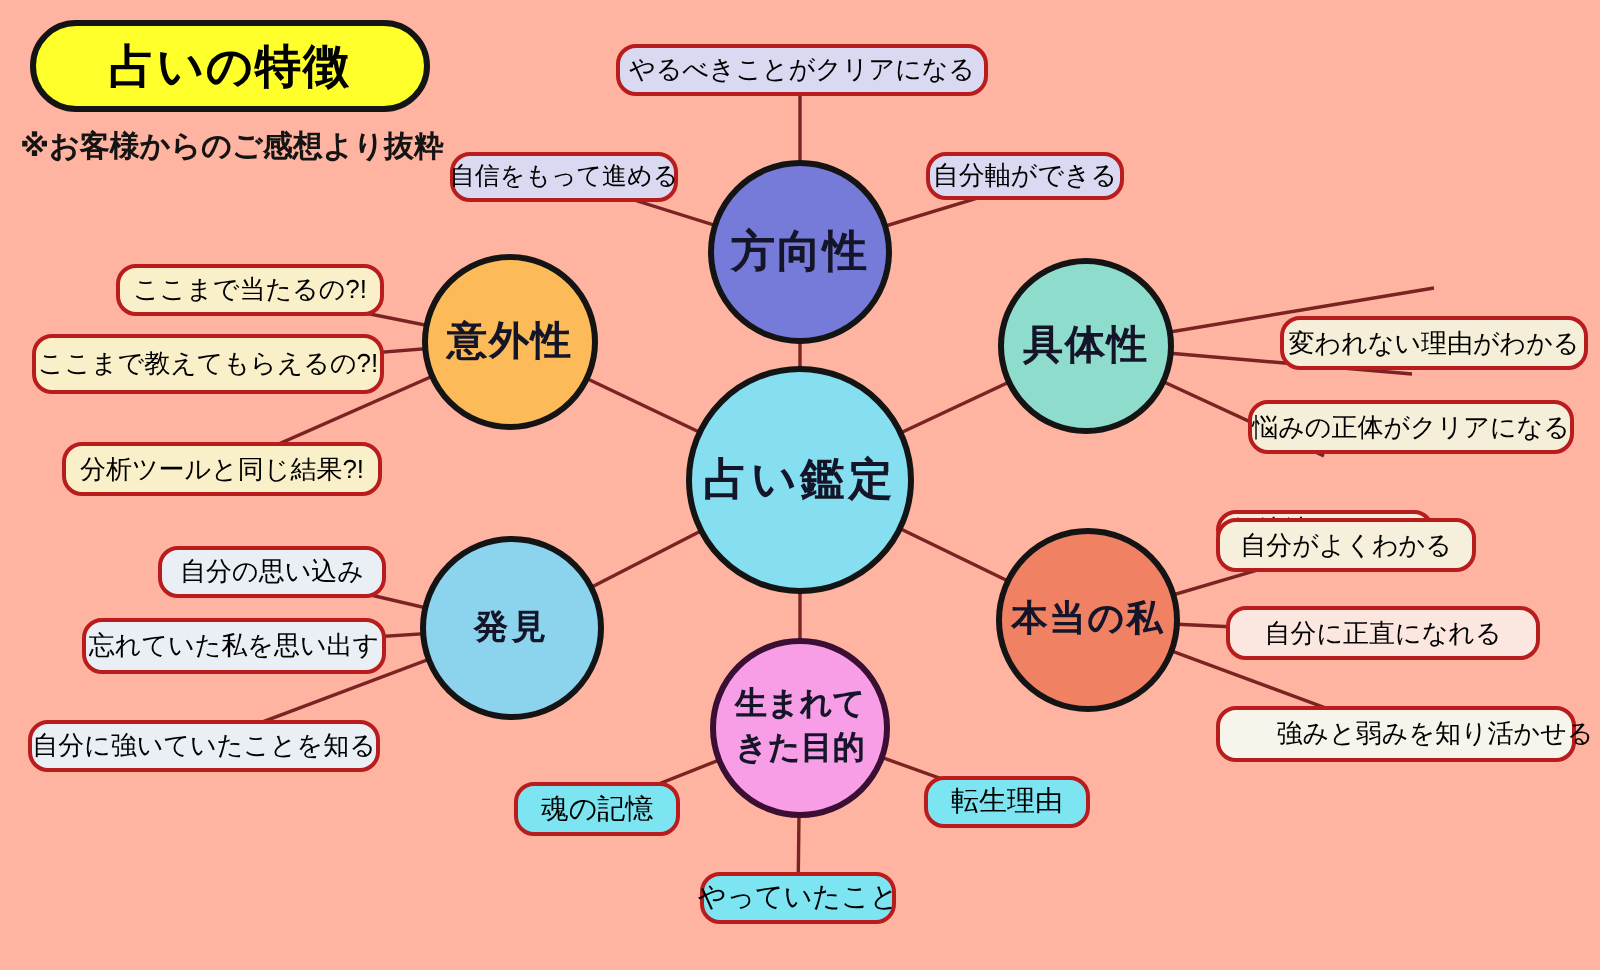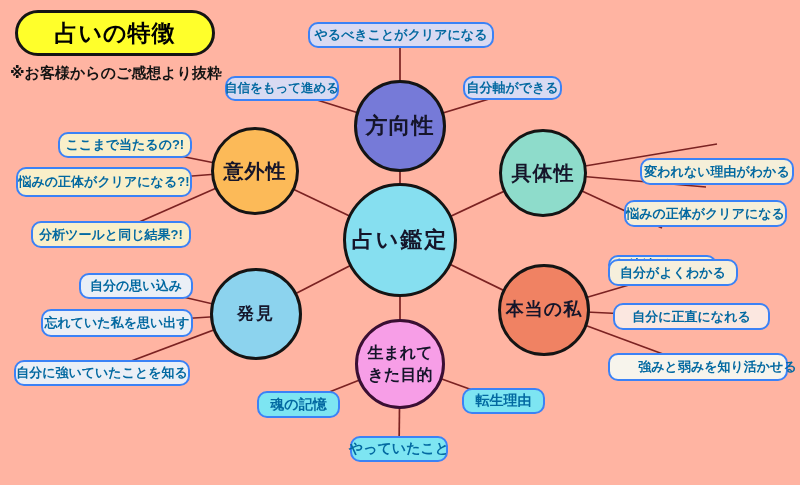--- a/index.html
+++ b/index.html
@@ -34,23 +34,23 @@
   .c-direction { left:354px; top:80px;  width:92px;  height:92px;  background:#767ad8; font-size:22px; letter-spacing:1px; }
   .c-unexpect  { left:211px; top:127px; width:88px;  height:88px;  background:#fcba58; font-size:20px; letter-spacing:1px; }
   .c-discovery { left:210px; top:268px; width:92px;  height:92px;  background:#8cd3ee; font-size:17px; letter-spacing:2px; }
   .c-purpose   { left:355px; top:319px; width:90px;  height:90px;  background:#f79ee7; font-size:16px; border-color:#3a0f33; }
   .c-purpose .wrap { width:68px; }
   .c-concrete  { left:499px; top:129px; width:88px;  height:88px;  background:#8edccb; font-size:20px; letter-spacing:1px; }
   .c-trueself  { left:498px; top:264px; width:92px;  height:92px;  background:#f08263; font-size:18px; letter-spacing:1px; }
 
   
   .leaf {
-    position:absolute; border:2px solid #3b82f6; border-radius:10px;
+    position:absolute; border:2px solid #b91c1c; border-radius:10px;
     display:flex; align-items:center; justify-content:center;
-    font-size:13px; font-weight:700; color:#0369a1; z-index:3;
+    font-size:13px; font-weight:400; color:#000000; z-index:3;
     white-space:nowrap; box-sizing:border-box;
   }
   .lavender { background:#d9daf2; }
   .cream    { background:#f9efc9; }
   .azure    { background:#eaeff6; }
   .cyan     { background:#7de5f2; font-size:14px; }
   .ivory    { background:#f5efd9;margin-top:27px; }
   .ivory2   { background:#f6efdc; }
   .pinkbox  { background:#fbe7e0; }
   .whitebox { background:#f7f4ec;padding-left:39px; }
@@ -146,21 +146,21 @@
   </div>
   <div class="circle c-trueself">
     <span>本当の私</span>
   </div>
 
   <div class="leaf lavender l-d1">やるべきことがクリアになる</div>
   <div class="leaf lavender l-d2">自信をもって進める</div>
   <div class="leaf lavender l-d3">自分軸ができる</div>
 
   <div class="leaf cream l-u1">ここまで当たるの?!</div>
-  <div class="leaf cream l-u2">悩みの正体がクリアになる?!</div>
+  <div class="leaf cream l-u2">ここまで教えてもらえるの?!</div>
   <div class="leaf cream l-u3">分析ツールと同じ結果?!</div>
 
   <div class="leaf azure l-f1">自分の思い込み</div>
   <div class="leaf azure l-f2">忘れていた私を思い出す</div>
   <div class="leaf azure l-f3">自分に強いていたことを知る</div>
 
   <div class="leaf cyan l-p1">魂の記憶</div>
   <div class="leaf cyan l-p2">転生理由</div>
   <div class="leaf cyan l-p3">やっていたこと</div>
 

